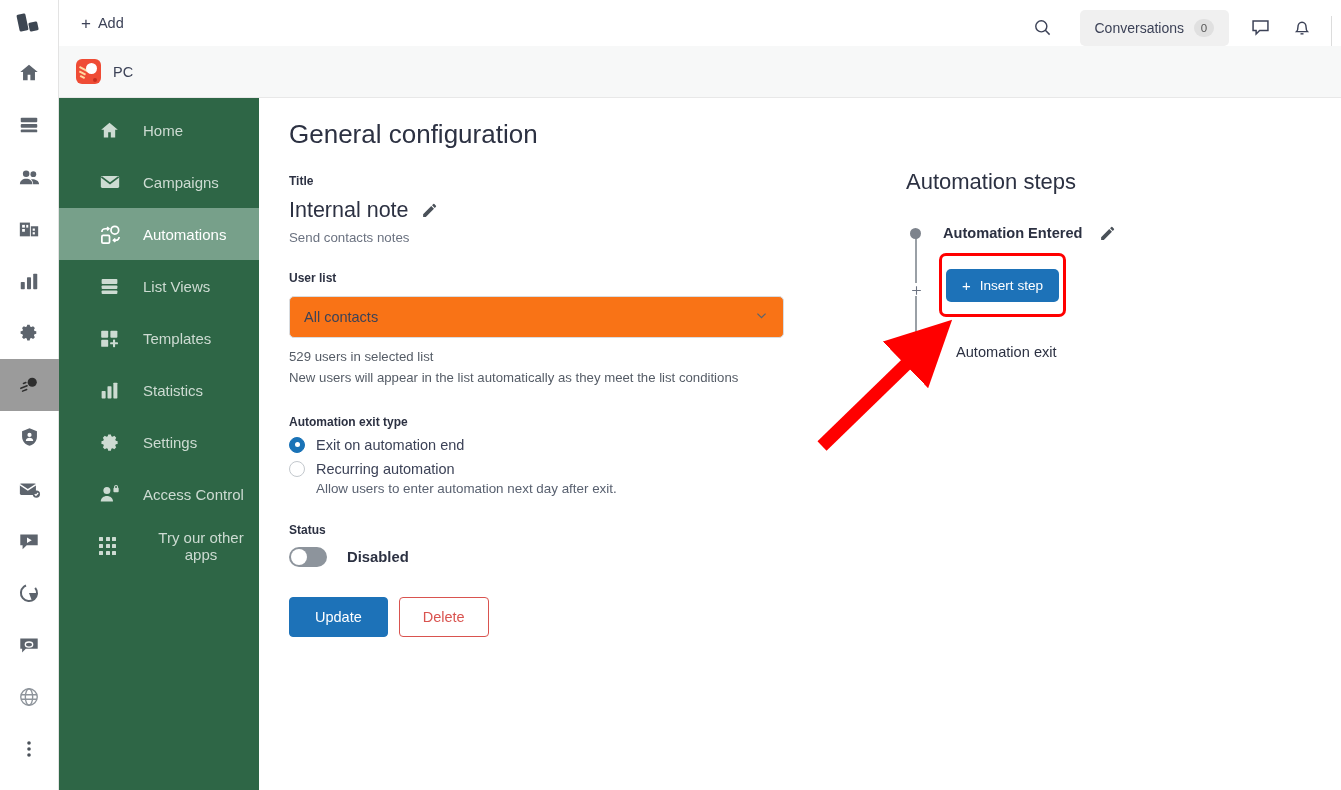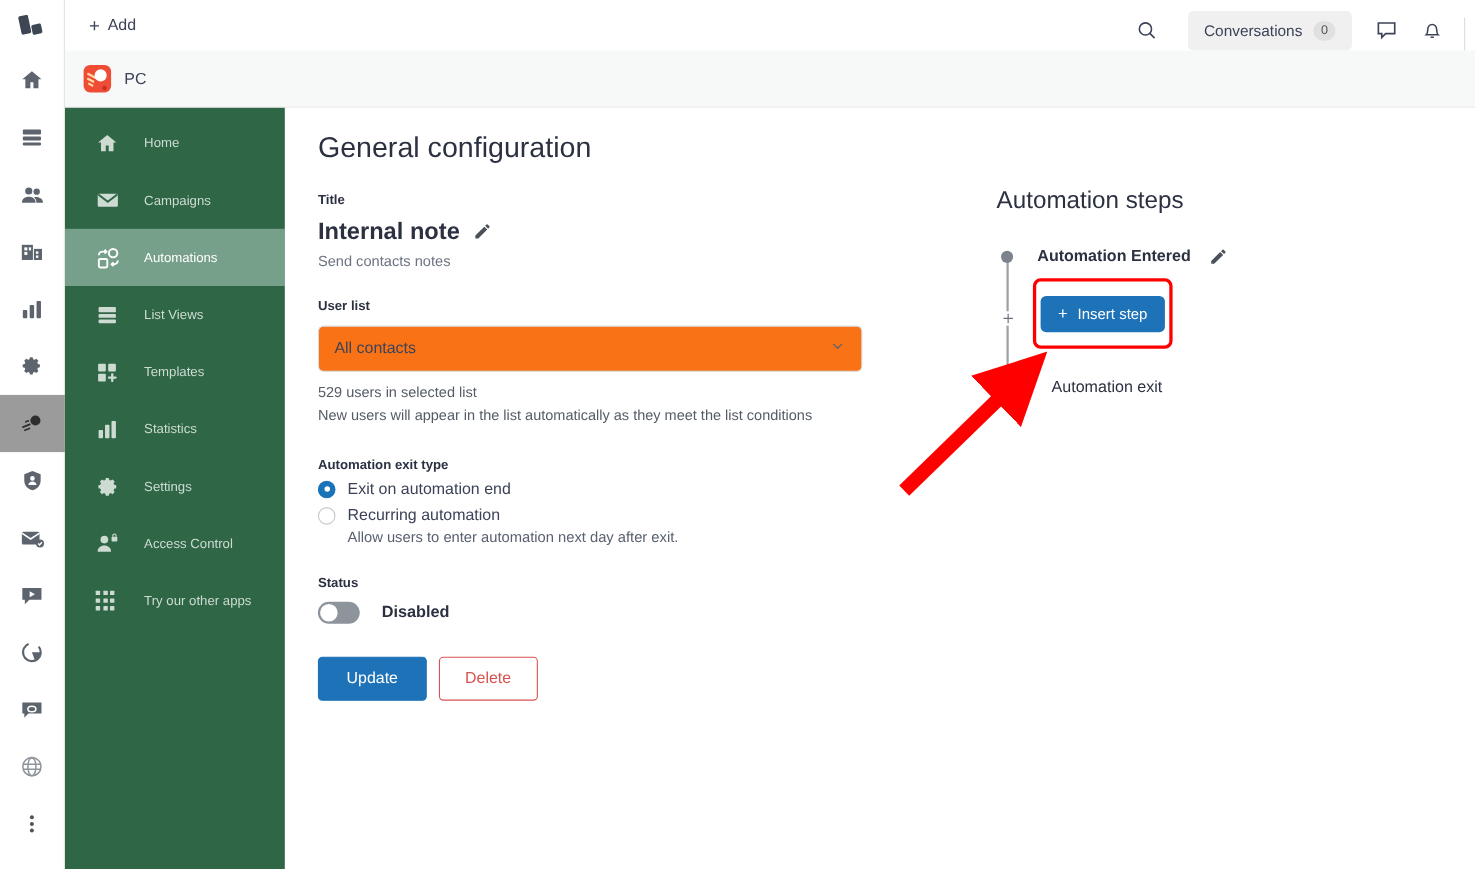--- a/index.html
+++ b/index.html
@@ -99,22 +99,22 @@
 
   
   .sidenav {
     position: absolute; left: 59px; top: 98px;
     width: 200px; height: 692px;
     background: #2e6646;
     padding-top: 6px;
   }
   .nav-item {
     height: 52px; display: flex; align-items: center;
-    padding-left: 28px; cursor: pointer;
-    color: #cddbd2; font-size: 12px;
+    padding-left: 40px; cursor: pointer;
+    color: #cddbd2; font-size: 15px; text-align: center;
   }
   .nav-item.active { background: #77a08a; color: #ffffff; }
   .nav-ico {
     width: 26px; display: flex; align-items: center; justify-content: flex-start;
     margin-right: 18px; flex: none;
   }
   .nav-ico svg { display: block; }
   .dots-grid { display: grid; grid-template-columns: repeat(3, 4px); gap: 2.6px; }
   .dots-grid i { width: 4px; height: 4px; background: #cddbd2; border-radius: 0.5px; display:block; }
 
@@ -126,21 +126,21 @@
   }
   .page-title {
     position: absolute; left: 30px; top: 21px;
     font-size: 26px; color: #2c3142; font-weight: 400;
   }
   .field-label {
     font-size: 12px; font-weight: bold; color: #2c3142;
   }
   .form-col { position: absolute; left: 30px; top: 76px; width: 495px; }
   .title-row { display: flex; align-items: center; gap: 12px; margin-top: 10px; }
-  .title-value { font-size: 21.5px; color: #2c3142; font-weight: 700; }
+  .title-value { font-size: 21.5px; color: #2c3142; font-weight: 400; }
   .hint { font-size: 13.3px; color: #6b7280; margin-top: 7px; }
 
   .select-box {
     margin-top: 11px; height: 42px; width: 495px;
     border: 1px solid #d8dce0; border-radius: 5px;
     background: #f97316; display: flex; align-items: center;
     padding: 0 14px; cursor: pointer;
   }
   .select-value { font-size: 14.5px; color: #3c4257; }
   .select-caret { margin-left: auto; }

